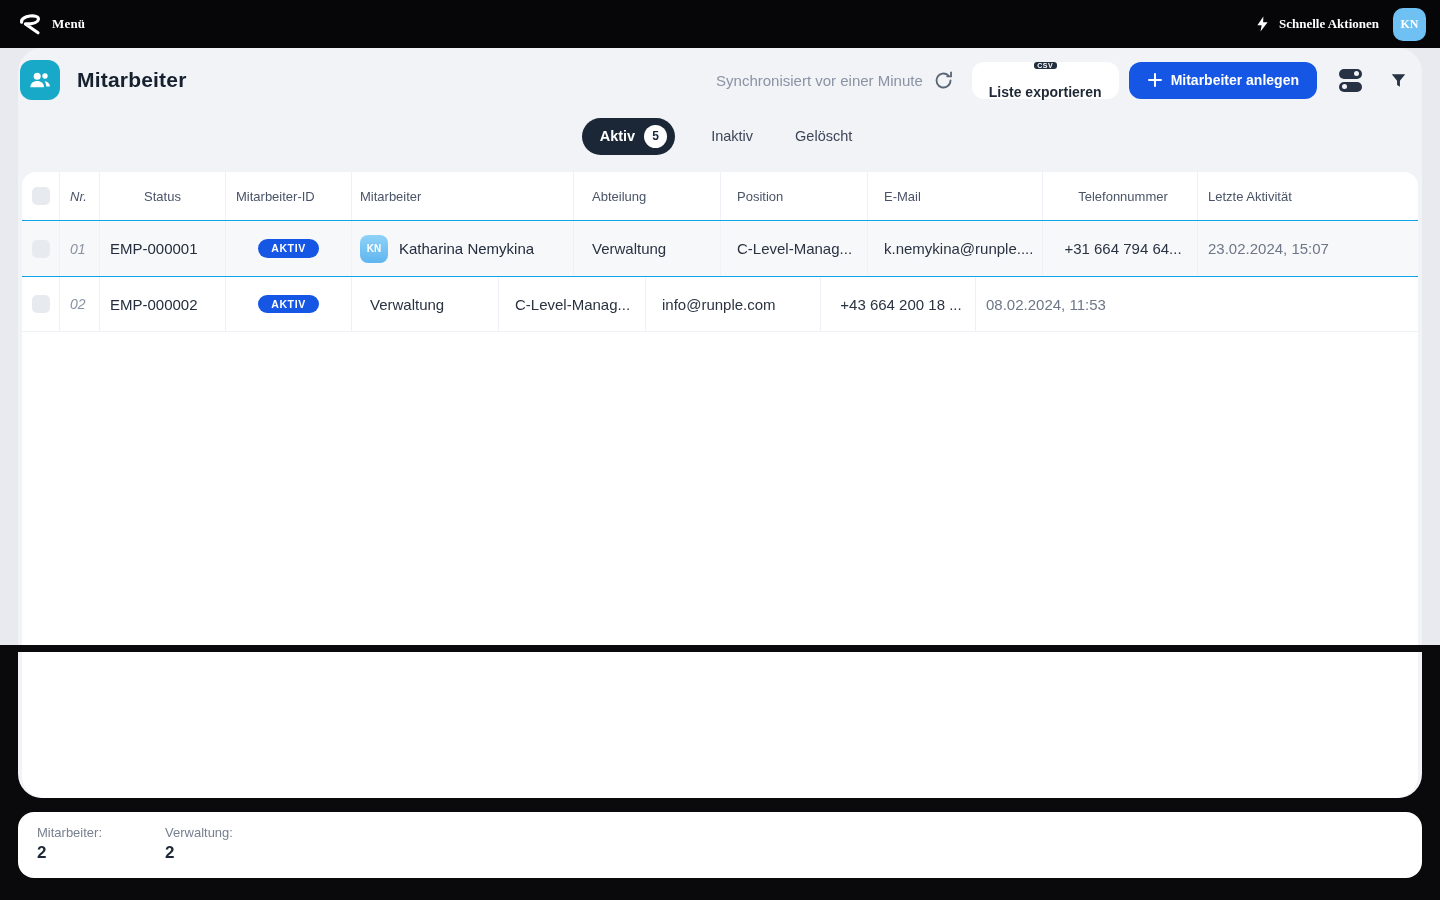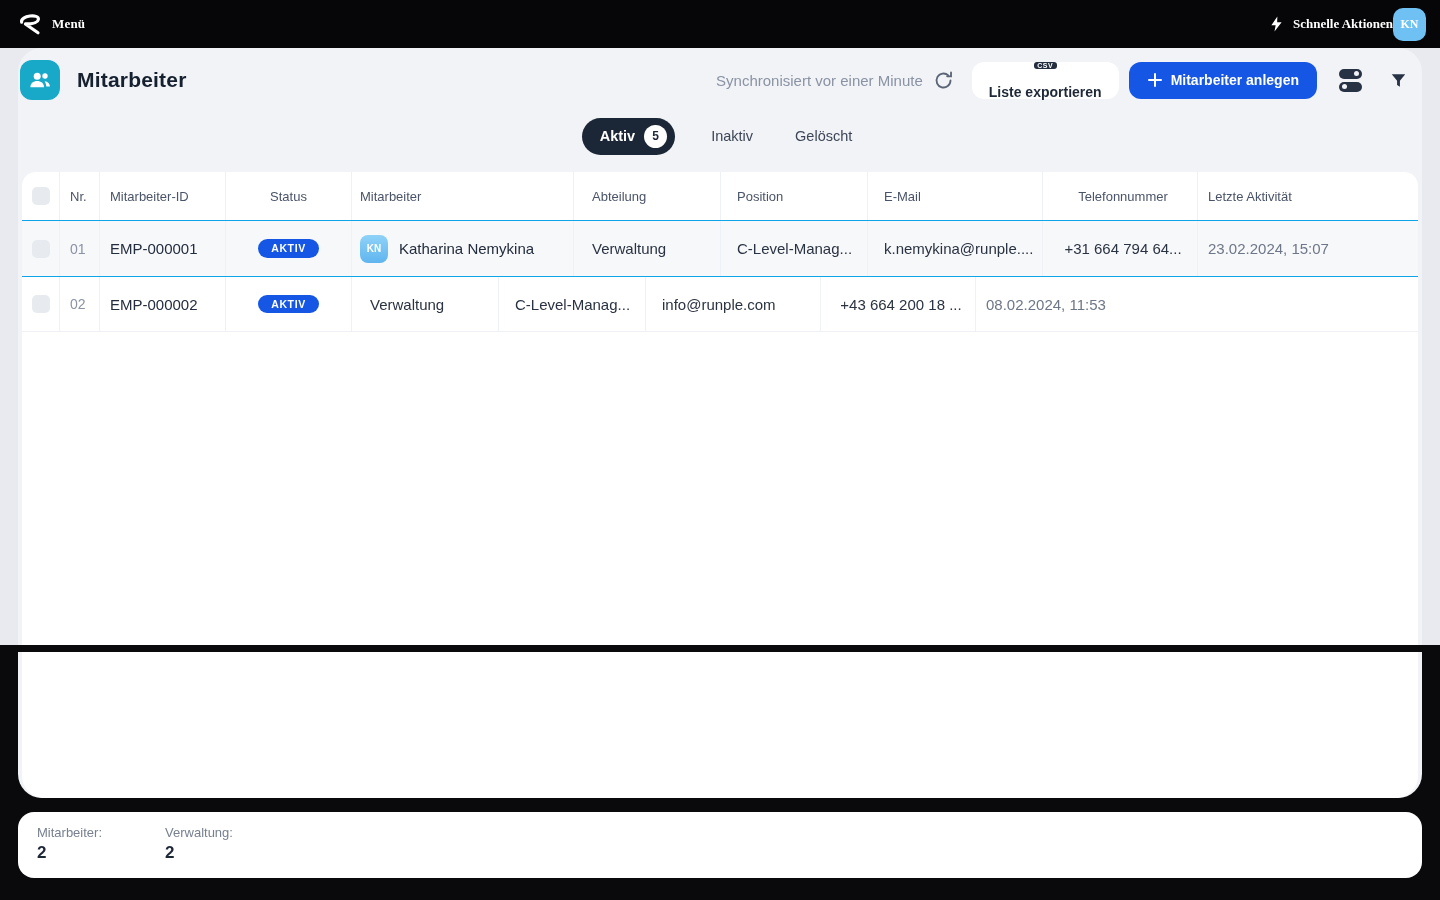--- a/index.html
+++ b/index.html
@@ -4,21 +4,21 @@
 <style>
   * { margin:0; padding:0; box-sizing:border-box; }
   html,body { width:1440px; height:900px; overflow:hidden; }
   body { font-family:"Liberation Sans", sans-serif; background:#0A0A0C; position:relative; }
 
   
   .topbar { position:absolute; top:0; left:0; width:1440px; height:48px; background:#060608;
             display:flex; align-items:center; padding:0 14px 0 16px;font-family:Liberation Serif, serif; }
   .logo { width:28px; height:28px; display:flex; align-items:center; justify-content:center; }
   .menu-label { color:#fff; font-size:13px; font-weight:700; margin-left:8px; letter-spacing:.2px; cursor:pointer; }
-  .topbar-right { margin-left:auto; display:flex; align-items:center; }
+  .topbar-right { margin-left:auto; display:flex; align-items:center; gap:14px; }
   .quick-actions { display:flex; align-items:center; gap:8px; color:#fff; font-size:13px; font-weight:700; cursor:pointer; }
   .topbar-avatar { width:33px; height:33px; border-radius:10px; background:#6EC1F2;
                    color:#fff; font-size:12px; font-weight:700; display:flex; align-items:center; justify-content:center; cursor:pointer; }
 
   
   .page { position:absolute; top:48px; left:0; width:1440px; height:604px; background:#E8EAEF; }
   .bottom-strip { position:absolute; left:0; bottom:0; width:100%; height:7px; background:#0A0A0C; }
 
   
   .card { position:absolute; left:18px; top:0; width:1404px; height:750px; background:#F1F3F7; border-radius:24px; overflow:hidden; }
@@ -56,21 +56,21 @@
   
   .table-wrap { position:absolute; left:4px; right:4px; top:124px; bottom:0; background:#fff; border-radius:14px 14px 22px 22px; overflow:hidden; }
   .trow { display:flex; width:100%; }
   .thead { height:48px; }
   .tbody-row { height:56px; border-top:1px solid #0ea5e9; cursor:pointer; }
   .tbody-row.shaded { background:#F7F8FA; }
   .tbody-row.last { border-bottom:1px solid #EFF1F6; }
   .tc { display:flex; align-items:center; padding:0 10px; border-right:1px solid #EEF1F6; height:100%; overflow:hidden; white-space:nowrap; }
   .tc:last-child { border-right:none; }
   .c-check { width:38px; justify-content:center; padding:0; }
-  .c-nr { width:40px; }
+  .c-nr { width:40px;font-style:italic; }
   .c-id { width:126px; }
   .c-status { width:126px; justify-content:center; }
   .c-emp { width:222px; padding-left:8px; }
   .c-dep { width:147px; padding-left:18px; }
   .c-pos { width:147px; padding-left:16px; }
   .c-mail { width:175px; padding-left:16px; }
   .c-tel { width:155px; padding-left:16px; justify-content:center; }
   .c-last { width:220px; }
   .thead .tc { font-size:13px; color:#4A5468; font-weight:400; }
   .checkbox { width:18px; height:18px; border-radius:5px; background:#E7EAEF; cursor:pointer; }
@@ -184,22 +184,22 @@
       <button class="tab">Gelöscht</button>
     </div>
 
     <div class="table-wrap">
 
       <div class="trow thead">
         <div class="tc c-check">
             <span class="checkbox"></span>
           </div>
         <div class="tc c-nr">Nr.</div>
+        <div class="tc c-status">Status</div>
         <div class="tc c-id">Mitarbeiter-ID</div>
-        <div class="tc c-status">Status</div>
         <div class="tc c-emp">Mitarbeiter</div>
         <div class="tc c-dep">Abteilung</div>
         <div class="tc c-pos">Position</div>
         <div class="tc c-mail">E-Mail</div>
         <div class="tc c-tel">Telefonnummer</div>
         <div class="tc c-last">Letzte Aktivität</div>
       </div>
 
       <div class="trow tbody-row shaded">
         <div class="tc c-check">

